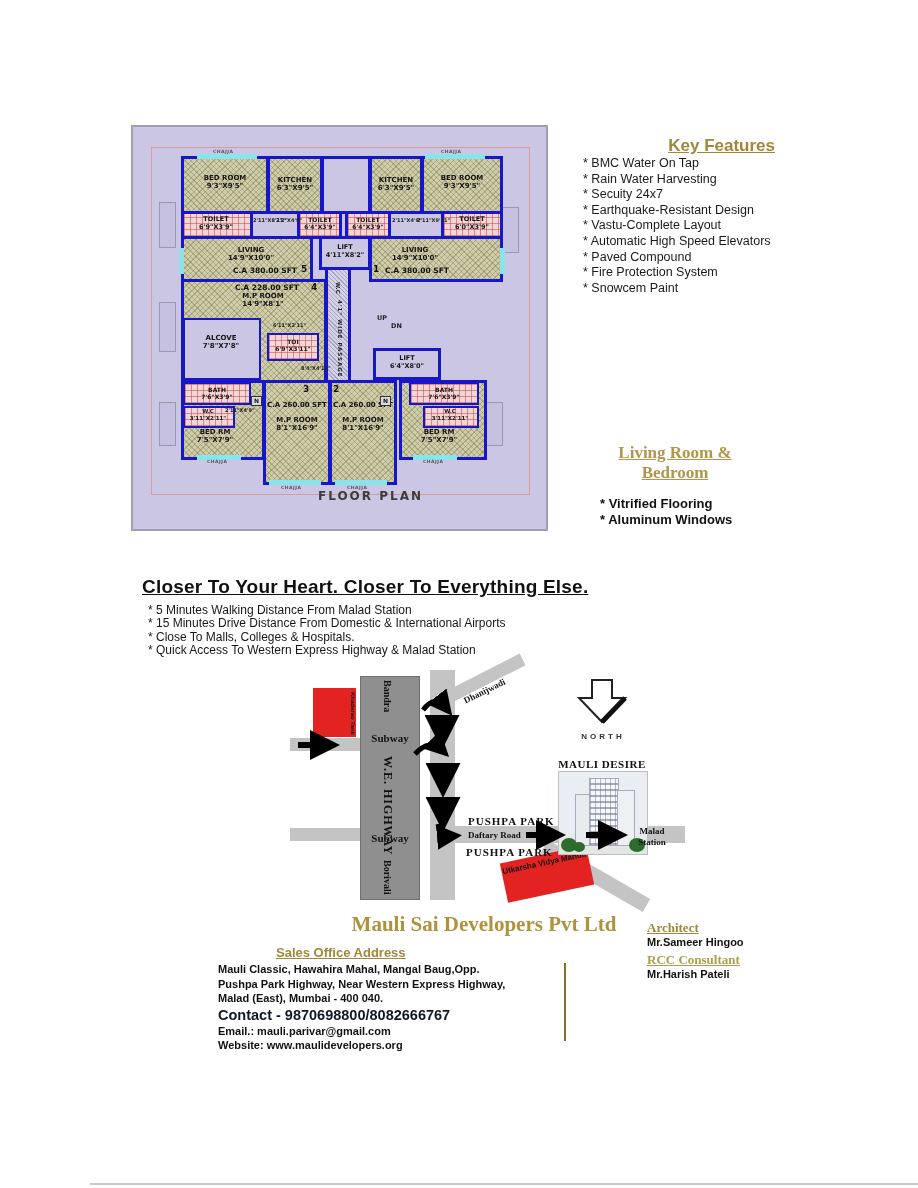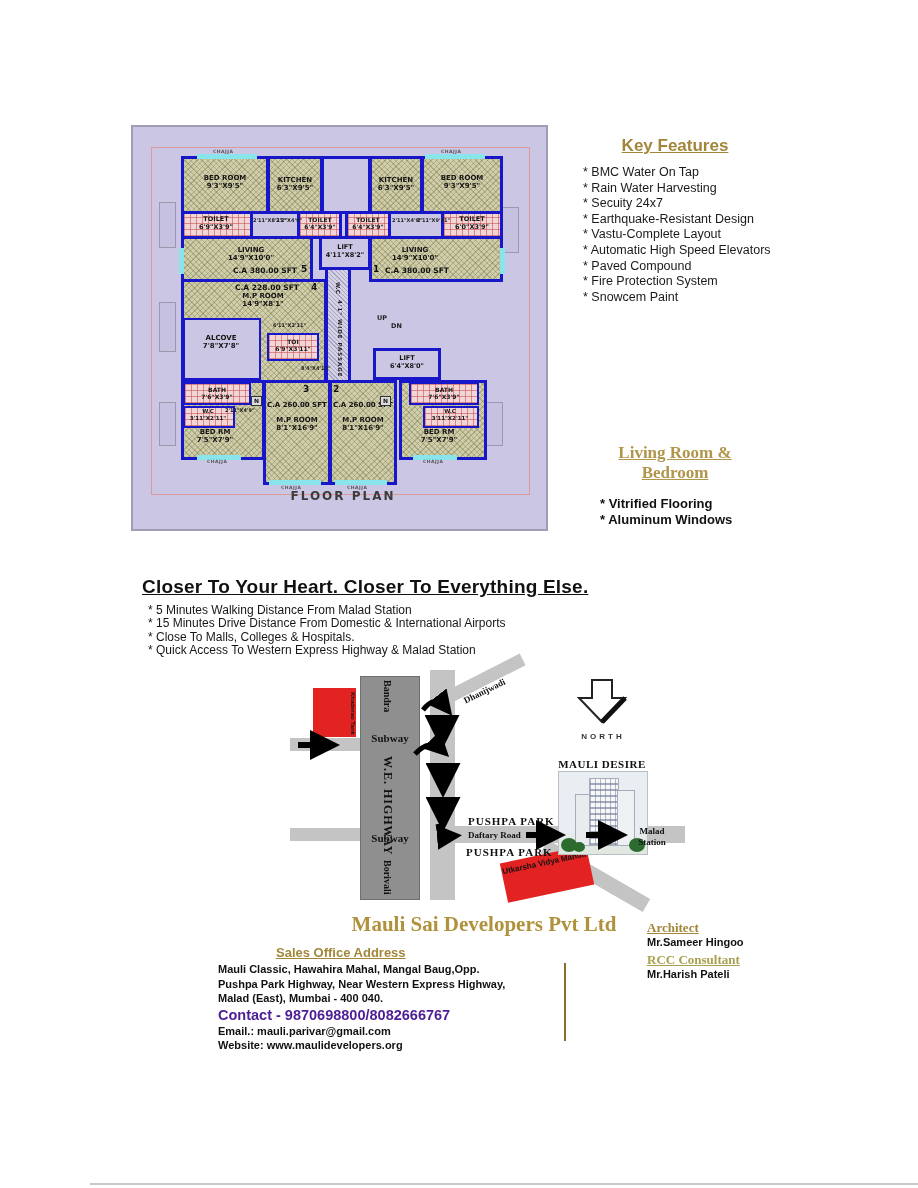--- a/index.html
+++ b/index.html
@@ -31,24 +31,24 @@
   .cyan{position:absolute;background:#8ae4ec;z-index:4;}
   .nbox{position:absolute;width:9px;height:8px;border:1px solid #333;background:#dcdcdc;
         font:bold 6px/8px "DejaVu Sans",sans-serif;text-align:center;color:#111;z-index:6;}
   .gray-balc{position:absolute;border:1px solid #9a98ac;background:#c6c1e0;z-index:0;}
   .vtext{writing-mode:vertical-rl;}
   #stairs{position:absolute;left:194px;top:120px;width:94px;height:70px;border:3px solid #1717c9;box-sizing:border-box;
           background-color:#e6e4f2;
           background-image:repeating-linear-gradient(90deg,#66667a 0 1px,transparent 1px 8px);}
   #stairs .mid{position:absolute;left:0;right:0;top:31px;height:2px;background:#8a8aa0;}
   #void-lbl{position:absolute;left:32px;top:26px;background:#e6e4f2;padding:0 3px;font:bold 7px/1 "DejaVu Sans",sans-serif;z-index:6;}
-  #plan-caption{position:absolute;left:130px;top:362px;width:160px;text-align:center;
+  #plan-caption{position:absolute;left:130px;top:362px;width:160px;text-align:right;
                 font:bold 12px "DejaVu Sans",sans-serif;letter-spacing:2px;color:#3c3c3c;}
   #key-features{position:absolute;left:575px;top:136px;width:200px;}
-  #key-features .kf-title{font:bold 17px "Liberation Sans",sans-serif;color:#a2873a;text-decoration:underline;text-align:center;margin-bottom:9px;}
+  #key-features .kf-title{font:bold 17px "Liberation Sans",sans-serif;color:#a2873a;text-decoration:underline;text-align:right;}
   .kf-item{font:400 12.5px/15.6px "Liberation Sans",sans-serif;color:#1a1a1a;text-indent:-9px;padding-left:17px;}
   #living-bedroom{position:absolute;left:592px;top:443px;width:166px;text-align:center;}
   #living-bedroom .lb-title{font:bold 17px/1.15 "Liberation Serif",serif;color:#b0954a;text-decoration:underline;}
   #living-bedroom .lb-items{margin-top:14px;text-align:left;padding-left:8px;}
   .lb-item{font:bold 13px/16px "Liberation Sans",sans-serif;color:#111;}
   
   #closer-heading{position:absolute;left:142px;top:576px;font:bold 19px "Liberation Sans",sans-serif;
                   color:#111;text-decoration:underline;letter-spacing:.2px;}
   #closer-items{position:absolute;left:148px;top:604px;}
   .loc-item{font:400 12px/13.4px "Liberation Sans",sans-serif;color:#161616;}
@@ -67,21 +67,21 @@
   #building .wingL{position:absolute;left:16px;top:22px;width:14px;height:50px;background:#e8ecef;border:1px solid #aab;}
   #building .wingR{position:absolute;left:58px;top:18px;width:16px;height:54px;background:#eef1f4;border:1px solid #aab;}
   #building .tree{position:absolute;width:16px;height:14px;border-radius:50%;background:#2e6b2e;bottom:2px;}
   
   #company{position:absolute;left:284px;top:912px;width:400px;text-align:center;
            font:bold 21px "Liberation Serif",serif;color:#b0923d;}
   #sales-title{position:absolute;left:276px;top:945px;font:bold 13px "Liberation Sans",sans-serif;
                color:#a2873a;text-decoration:underline;}
   #address{position:absolute;left:218px;top:962px;width:290px;}
   .addr-line{font:bold 11px/14.5px "Liberation Sans",sans-serif;color:#111;}
-  #contact-line{font:bold 14.5px/18px "Liberation Sans",sans-serif;color:#4c1d95;}
+  #contact-line{font:bold 14.5px/18px "Liberation Sans",sans-serif;color:#0f172a;}
   #footer-divider{position:absolute;left:564px;top:963px;width:2px;height:78px;background:#8a6d2f;}
   #people{position:absolute;left:647px;top:920px;width:160px;}
   .person-title{font:bold 13px/15px "Liberation Serif",serif;color:#a2873a;text-decoration:underline;}
   .person-title.olive{color:#a8a04e;}
   .person-name{font:bold 11px/14px "Liberation Sans",sans-serif;color:#111;margin-bottom:3px;}
   #bottom-line{position:absolute;left:90px;top:1183px;width:828px;height:2px;background:#c9c9c9;}
 </style>
 </head>
 <body>
 

